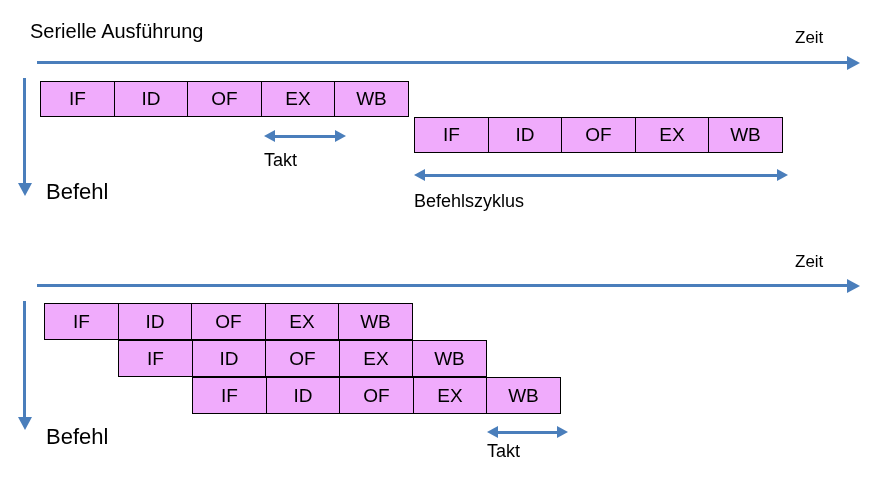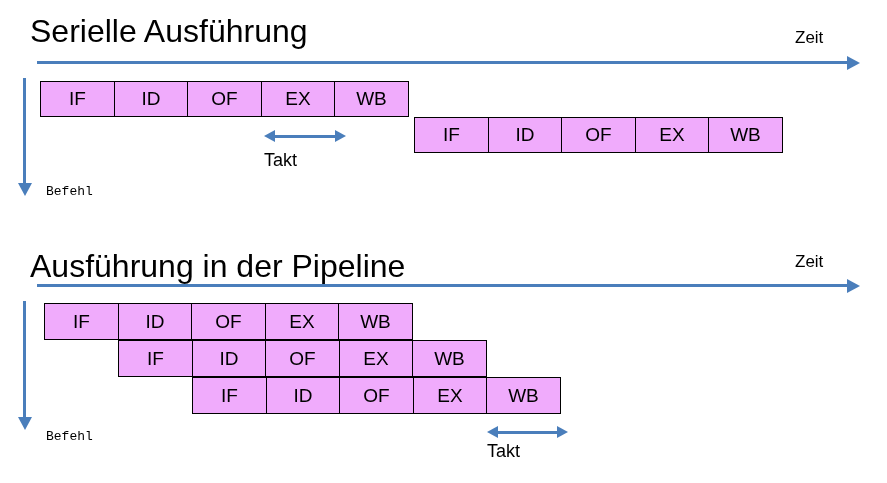--- a/index.html
+++ b/index.html
@@ -14,21 +14,21 @@
   #slide {
     position: relative;
     width: 887px;
     height: 483px;
     background: #ffffff;
     overflow: hidden;
   }
   .abs { position: absolute; }
 
   .section-title {
-    font-size: 32px;
+    font-size: 20px;
     line-height: 34px;
     color: #000000;
     white-space: nowrap;
     font-weight: normal;
     letter-spacing: 0px;
   }
 
   .axis-line {
     background: #4A7EBB;
     height: 3px;
@@ -51,24 +51,23 @@
     width: 3px;
   }
   .vaxis-arrowhead {
     width: 0;
     height: 0;
     border-left: 7px solid transparent;
     border-right: 7px solid transparent;
     border-top: 13px solid #4A7EBB;
   }
   .vaxis-label {
-    font-size: 13px;
+    font-size: 22px;
     line-height: 22px;
     white-space: nowrap;
-    font-family: Liberation Mono, monospace;
   }
 
   .stage-cell {
     box-sizing: border-box;
     background: #f0abfc;
     border: 1.5px solid #000000;
     display: flex;
     align-items: center;
     justify-content: center;
     font-size: 19px;
@@ -140,26 +139,31 @@
       <div class="stage-cell" style="width:75px; height:36px; margin-left:-1.5px;">WB</div>
     </div>
 
     <div class="dim-wrap" style="left:264px; top:130px; width:82px; height:12px;">
       <div class="dim-head-left"></div>
       <div class="dim-line" style="left:9px; width:64px;"></div>
       <div class="dim-head-right"></div>
       <div class="dim-label" style="left:0; top:19px; width:82px;">Takt</div>
     </div>
 
+    <div class="dim-wrap" style="left:414px; top:169px; width:374px; height:12px;">
+      <div class="dim-head-left"></div>
+      <div class="dim-line" style="left:9px; width:356px;"></div>
+      <div class="dim-head-right"></div>
+      <div class="dim-label" style="left:0; top:21px; width:374px;">Befehlszyklus</div>
+    </div>
 
   </div>
 
   <div class="abs" style="left:0; top:240px; width:887px; height:243px;">
 
-    <div class="abs section-title" style="left:30px; top:9px;">Ausführung in der Pipeline</div>
 
     <div class="abs axis-label" style="left:795px; top:12px;">Zeit</div>
     <div class="abs axis-line" style="left:37px; top:44px; width:812px;"></div>
     <div class="abs axis-arrowhead" style="left:847px; top:38.5px;"></div>
 
     <div class="abs vaxis-line" style="left:23px; top:61px; height:118px;"></div>
     <div class="abs vaxis-arrowhead" style="left:17.5px; top:177px;"></div>
     <div class="abs vaxis-label" style="left:46px; top:186px;">Befehl</div>
 
     <div class="abs" style="left:44px; top:63px; display:flex;">

